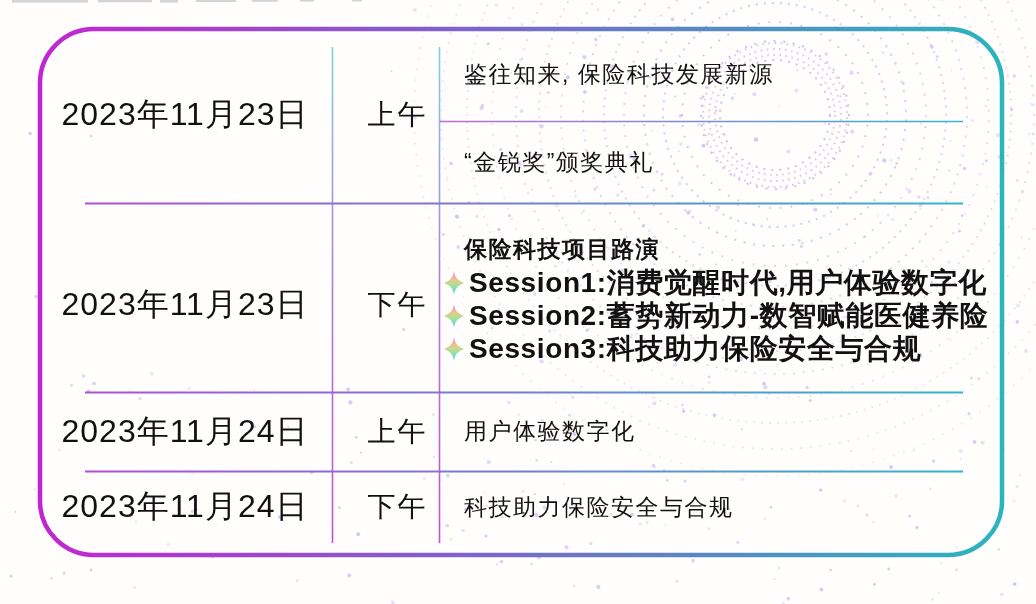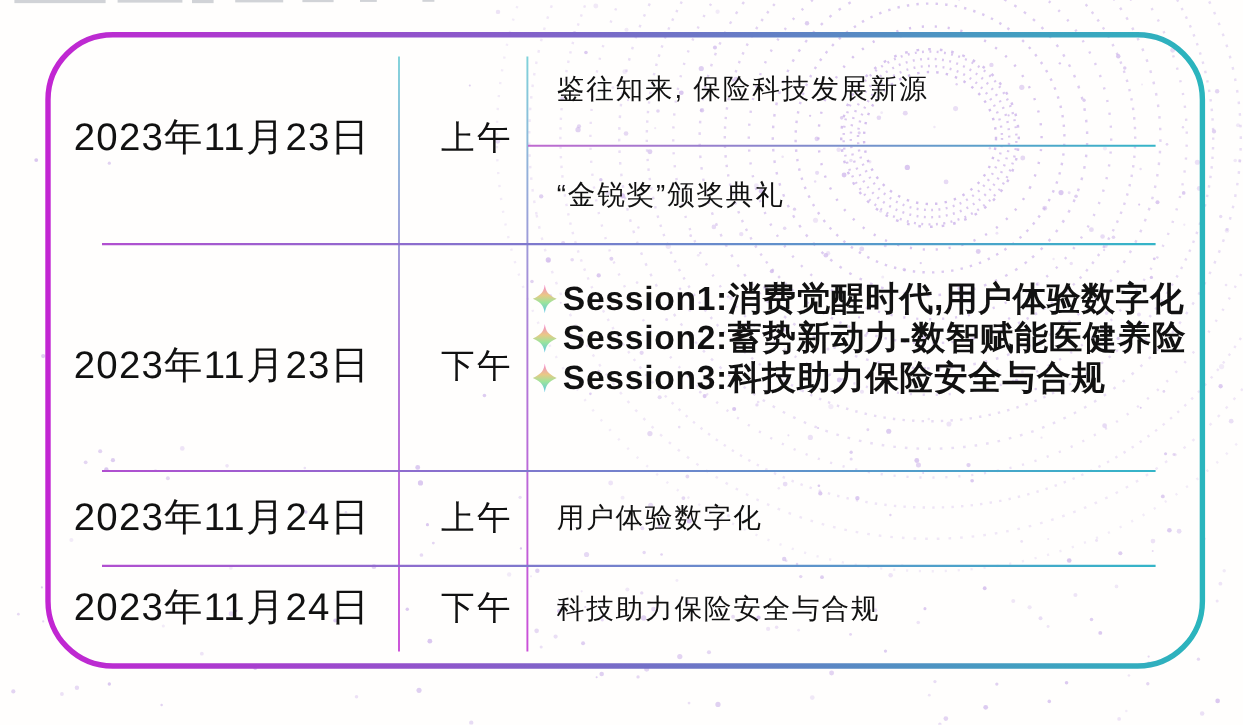--- a/index.html
+++ b/index.html
@@ -468,20 +468,21 @@
   <span>“金锐奖”颁奖典礼</span>
 </div>
 
 <div class="cell c-date r2">
   <span>2023年11月23日</span>
 </div>
 <div class="cell c-period r2">
   <span>下午</span>
 </div>
 <div id="r2-block">
+  <div class="title">保险科技项目路演</div>
   <div class="session">
     <svg class="spark" viewBox="0 0 20 24">
         <use href="#sparkShape"></use>
       </svg>
     <span>Session1:消费觉醒时代,用户体验数字化</span>
   </div>
   <div class="session">
     <svg class="spark" viewBox="0 0 20 24">
         <use href="#sparkShape"></use>
       </svg>

